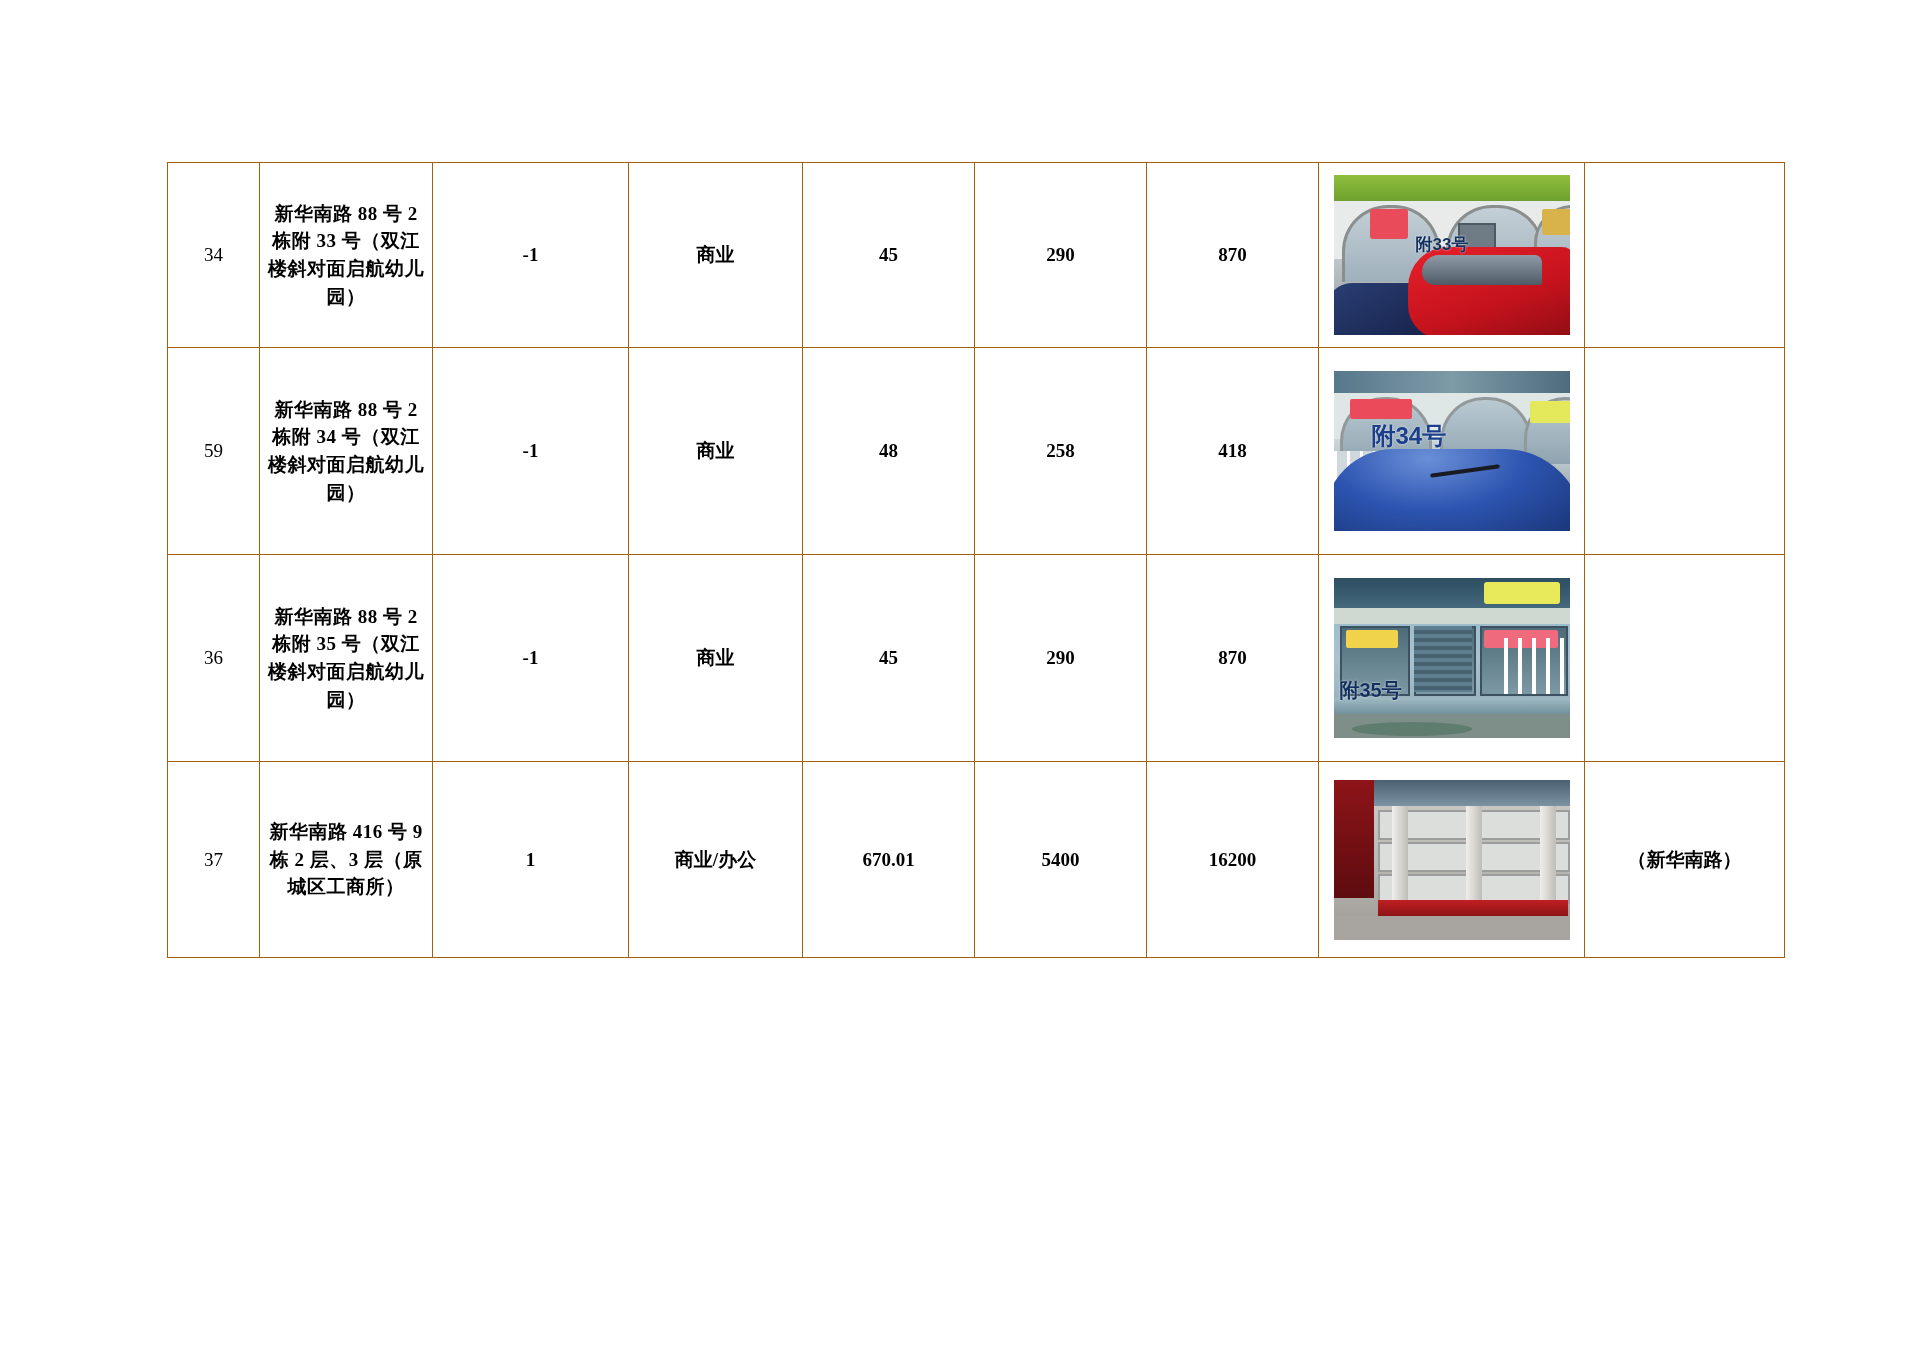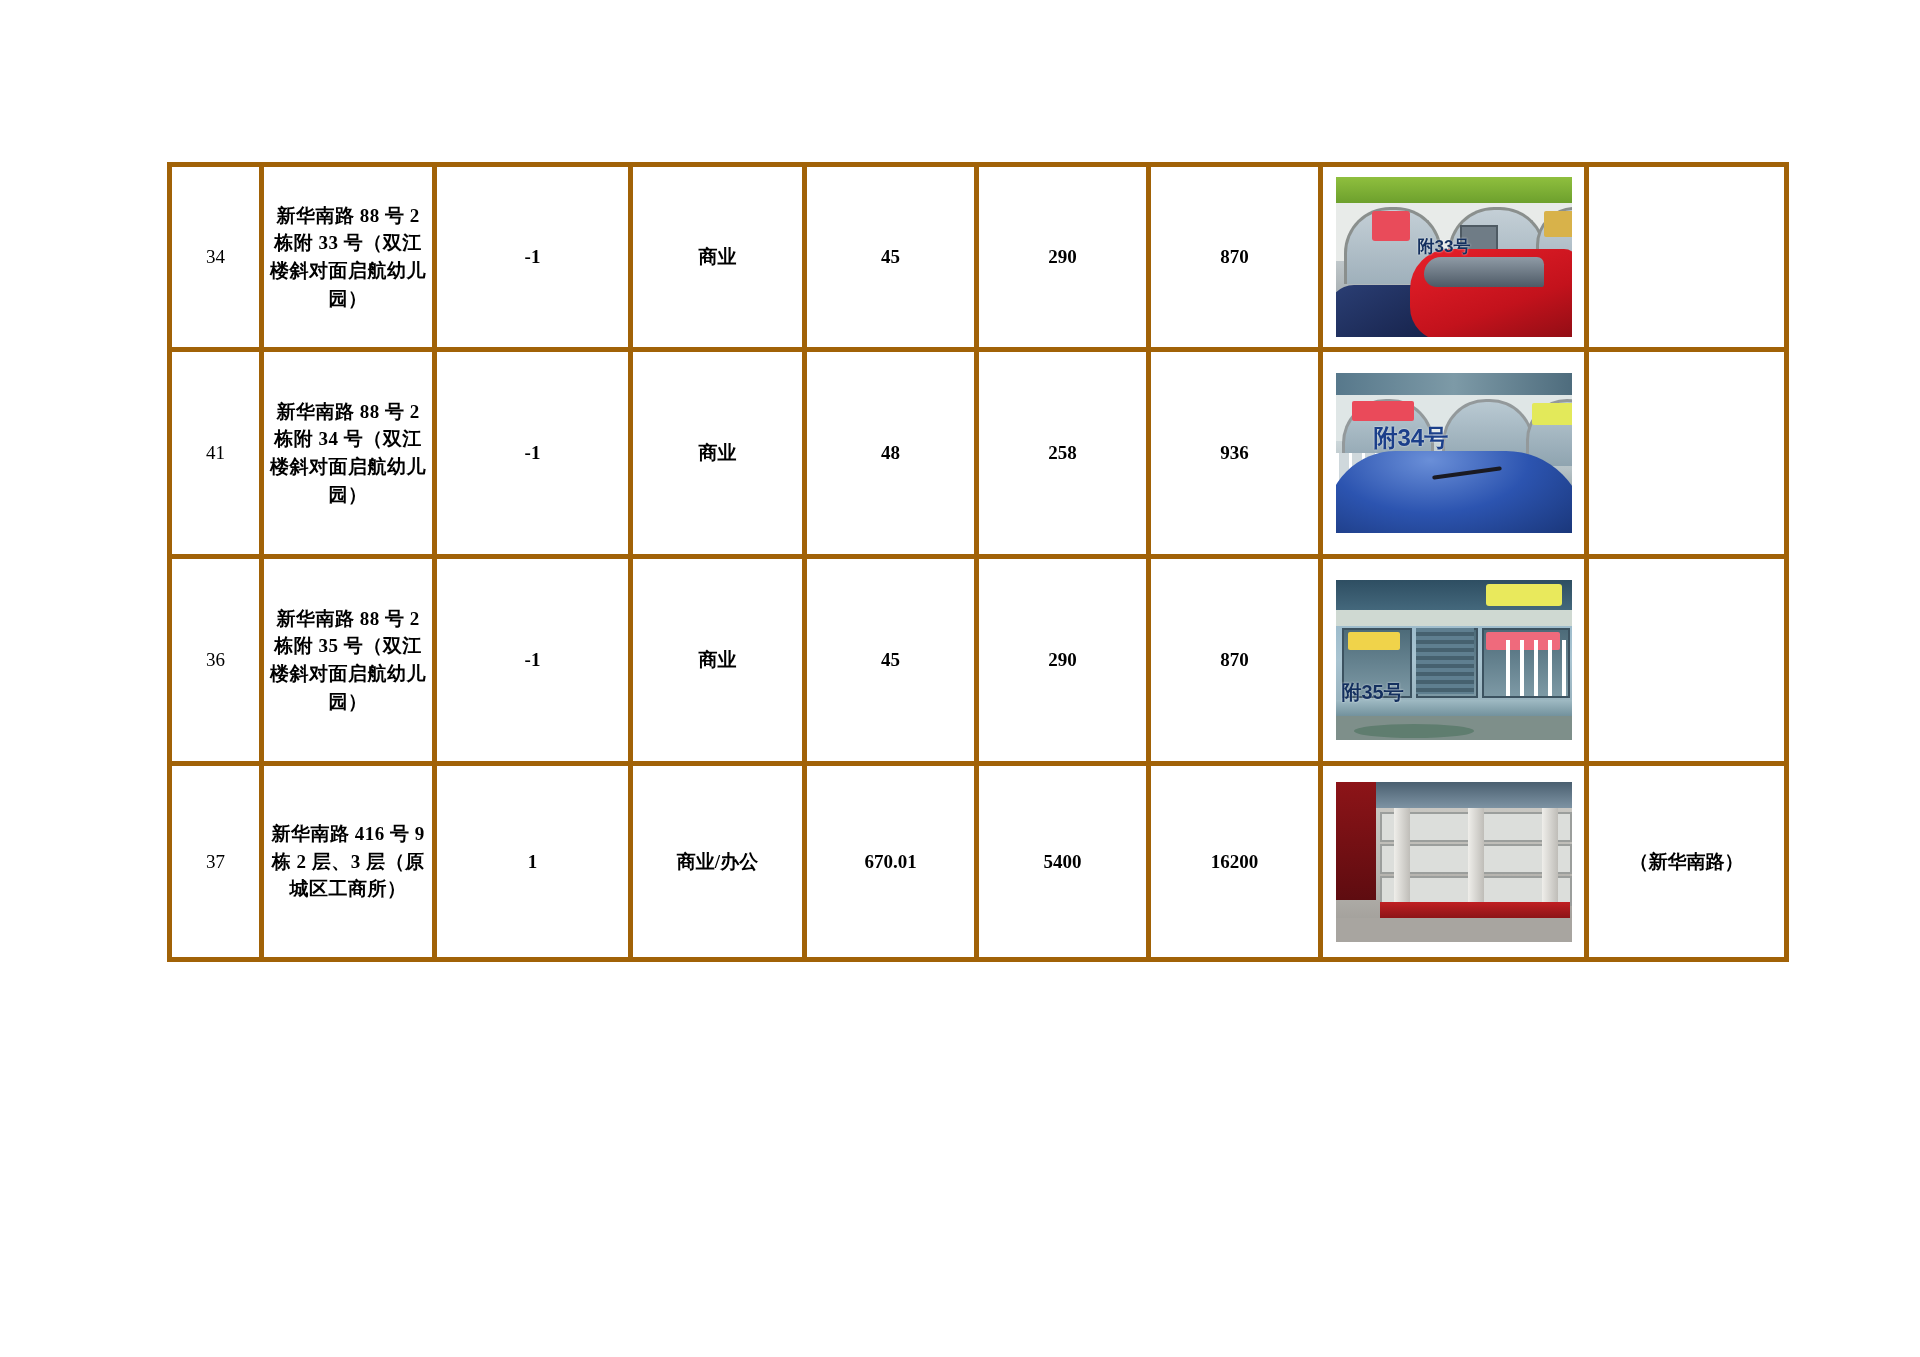--- a/index.html
+++ b/index.html
@@ -26,21 +26,21 @@
     left: 167px;
     top: 162px;
     width: 1596px;
   }
   table.listing {
     border-collapse: collapse;
     width: 1596px;
     table-layout: fixed;
   }
   table.listing td {
-    border: 5px solid #a16207;
+    border: 1px solid #a16207;
     vertical-align: middle;
     text-align: center;
     padding: 4px 6px;
     font-size: 19px;
     line-height: 1.45;
   }
   
   col.c-index { width: 92px; }
   col.c-address { width: 173px; }
   col.c-floor { width: 196px; }
@@ -327,27 +327,27 @@
               <div class="ground"></div>
               <div class="bluecar"></div>
               <div class="redcar"></div>
               <span class="label" style="left:82px; top:58px;">附33号</span>
             </div>
           </td>
           <td class="cell-remark"></td>
         </tr>
 
         <tr style="height:207px;">
-          <td class="cell-index">41</td>
+          <td class="cell-index">59</td>
           <td class="cell-address">新华南路 88 号 2 栋附 34 号（双江楼斜对面启航幼儿园）</td>
           <td class="cell-num">-1</td>
           <td class="cell-usage">商业</td>
           <td class="cell-num">48</td>
           <td class="cell-num">258</td>
-          <td class="cell-num">936</td>
+          <td class="cell-num">418</td>
           <td class="photo-cell">
             <div class="photo ph2">
               <div class="ceiling"></div>
               <div class="shoptop"></div>
               <div class="arch a1"></div>
               <div class="arch a2"></div>
               <div class="arch a3"></div>
               <div class="board"></div>
               <div class="board2"></div>
               <div class="rail"></div>

